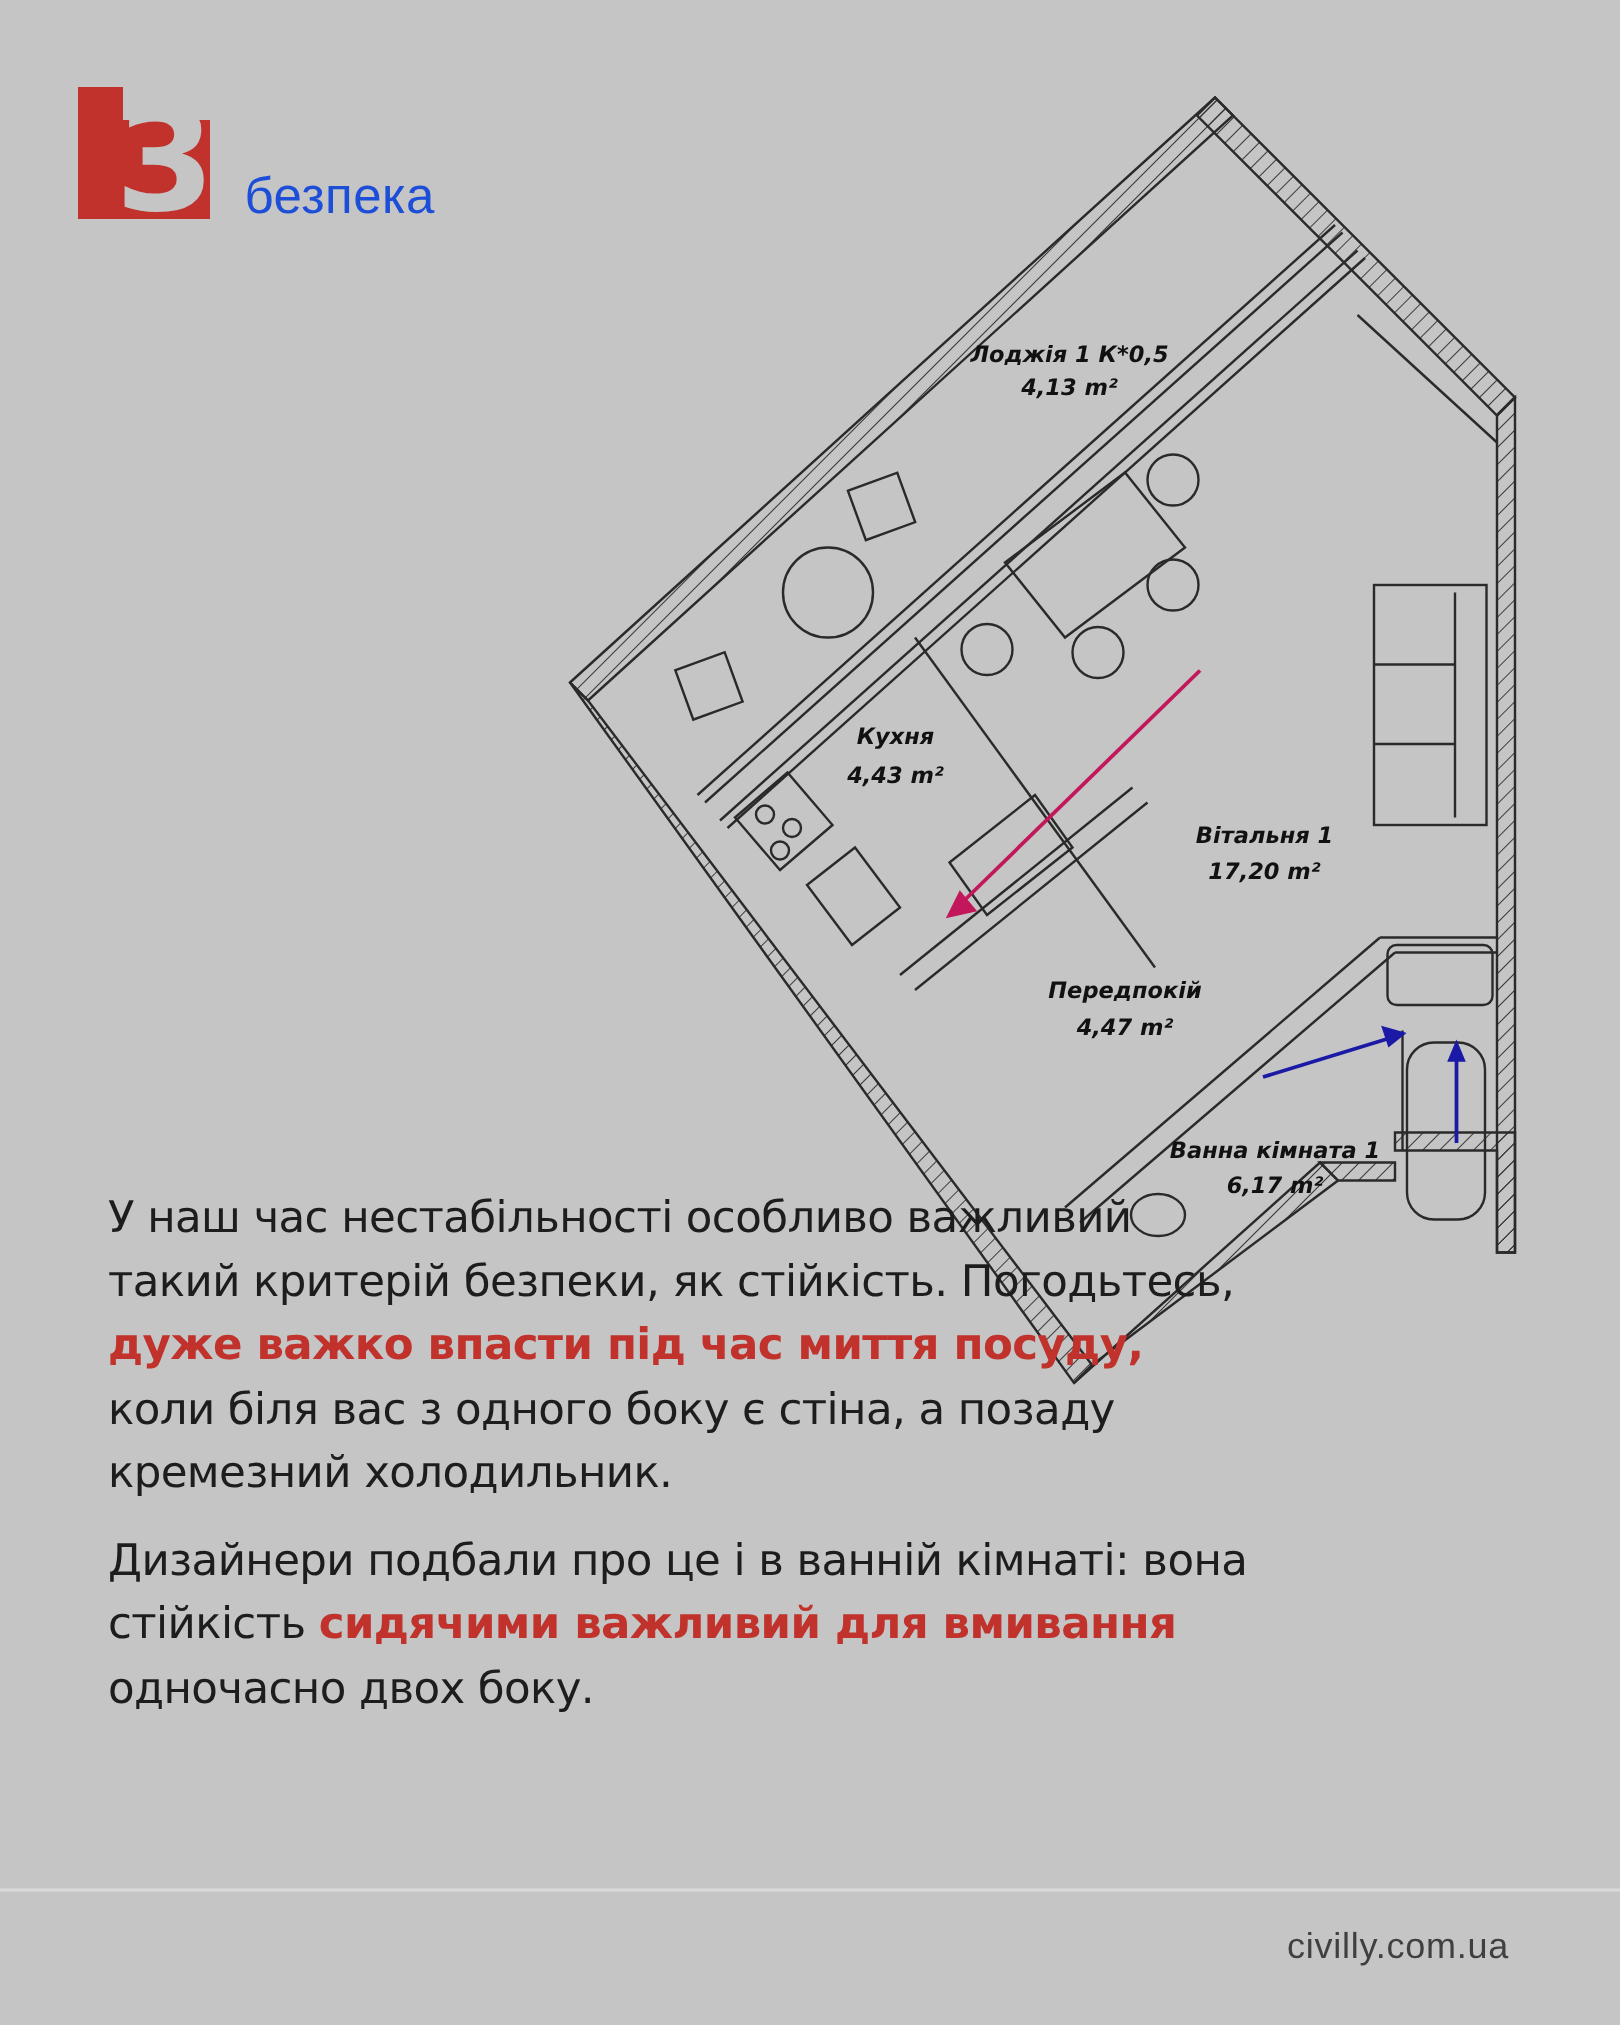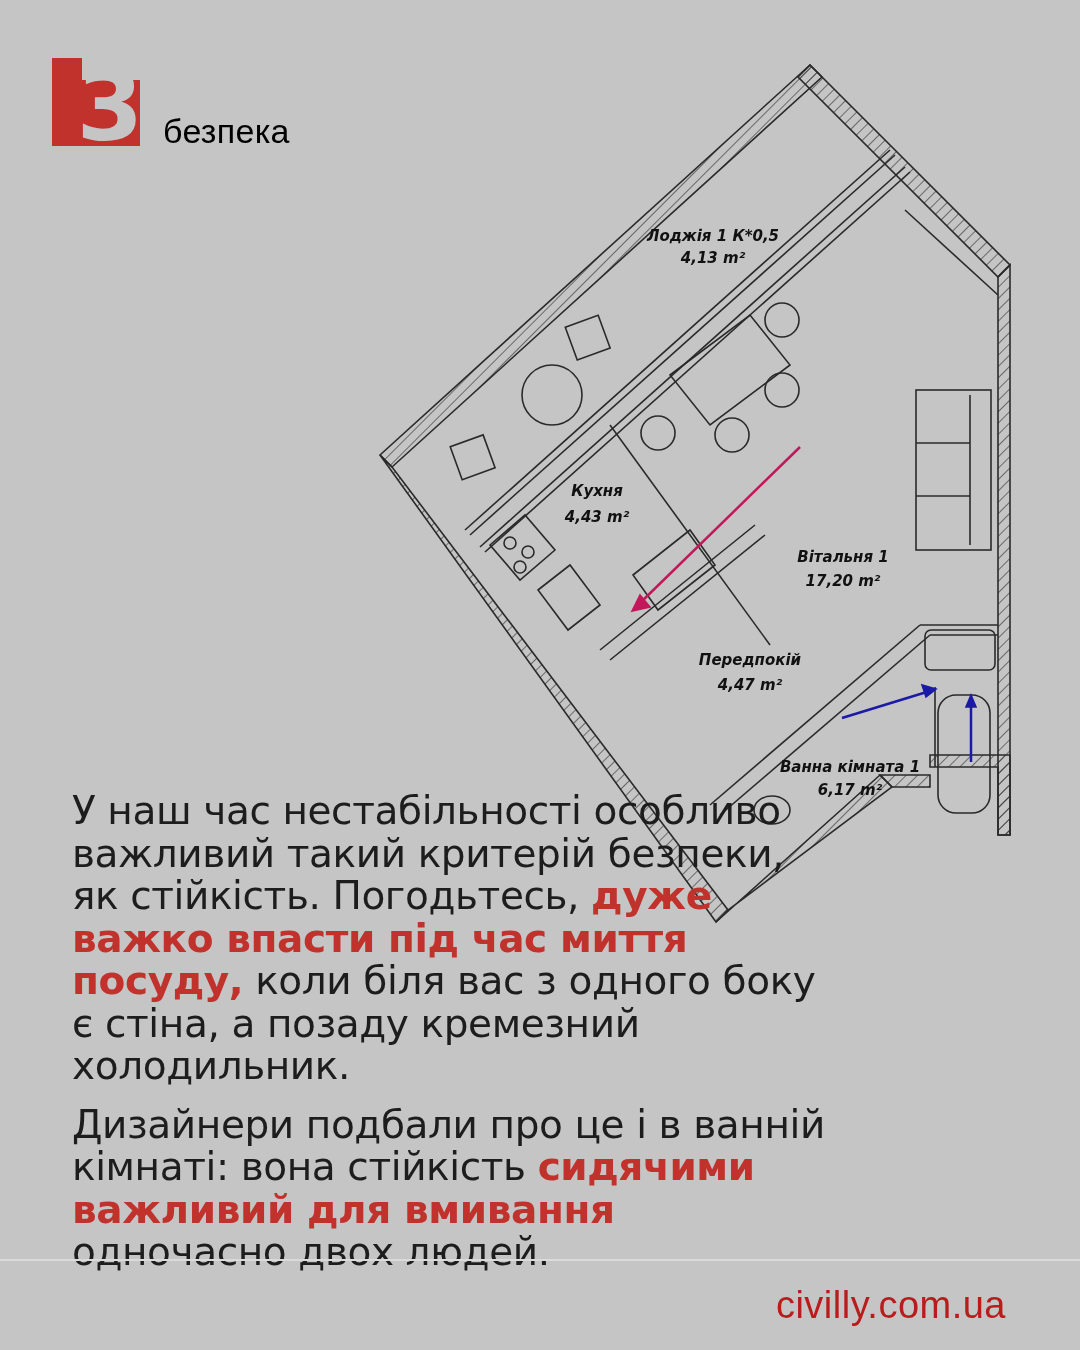--- a/index.html
+++ b/index.html
@@ -8,45 +8,45 @@
       background: #c5c5c5;
       position: relative;
       overflow: hidden;
       font-family: "DejaVu Sans", sans-serif;
       color: #1f1f1f;
     }
     .logo { position: absolute; left: 52px; top: 58px; width: 90px; height: 88px; }
     .section-title {
       position: absolute; left: 163px; top: 112px;
       font-family: "Liberation Sans", sans-serif;
-      font-size: 34px; font-weight: 400; color: #000000;
+      font-size: 34px; font-weight: 400; color: #1d4ed8;
       letter-spacing: 0.3px;
     }
     .plan { position: absolute; left: 370px; top: 55px; width: 660px; height: 870px; font-style: italic; }
     .room-label {
       font-family: "DejaVu Sans", sans-serif; font-size: 15px; fill: #111;
       font-weight: bold;
     }
     .body-text {
       position: absolute; left: 72px; top: 790px; width: 760px;
       font-family: "DejaVu Sans", sans-serif;
-      font-size: 39px; line-height: 42.5px; color: #1d1d1d;
+      font-size: 29px; line-height: 42.5px; color: #1d1d1d;
       letter-spacing: -0.4px;
     }
     .body-text p { margin: 0; }
     .body-text p + p { margin-top: 16px; }
     .hl { color: #c0322b; font-weight: bold; }
     .divider {
       position: absolute; left: 0; top: 1259px; width: 1080px; height: 2px;
       background: #dadada;
     }
     .footer-url {
       position: absolute; right: 74px; top: 1284px;
       font-family: "Liberation Sans", sans-serif;
-      font-size: 38px; color: #b91c1c; letter-spacing: 0.5px;
+      font-size: 24px; color: #404040; letter-spacing: 0.5px;
     }
   </style>
 </head>
 <body>
 
 <div class="logo">
   <svg width="90" height="88" viewBox="0 0 90 88">
     <rect x="0" y="0" width="30" height="88" fill="#c0322b"></rect>
     <rect x="0" y="22" width="88" height="66" fill="#c0322b"></rect>
     <text x="58" y="82" text-anchor="middle" font-family="DejaVu Sans, sans-serif" font-weight="bold" font-size="96" fill="#c5c5c5">3</text>
@@ -148,17 +148,17 @@
       <text class="room-label" x="380" y="610" text-anchor="middle">Передпокій</text>
       <text class="room-label" x="380" y="635" text-anchor="middle">4,47 m²</text>
       <text class="room-label" x="480" y="717" text-anchor="middle">Ванна кімната 1</text>
       <text class="room-label" x="480" y="740" text-anchor="middle">6,17 m²</text>
     </g>
   </svg>
 </div>
 
 <div class="body-text">
   <p><span>У наш час нестабільності особливо важливий такий критерій безпеки, як стійкість. Погодьтесь, </span><span class="hl">дуже важко впасти під час миття посуду,</span><span> коли біля вас з одного боку є стіна, а позаду кремезний холодильник.</span></p>
-  <p><span>Дизайнери подбали про це і в ванній кімнаті: вона стійкість </span><span class="hl">сидячими важливий для вмивання</span><span> одночасно двох людей.</span></p>
+  <p><span>Дизайнери подбали про це і в ванній кімнаті: вона стійкість </span><span class="hl">сидячими важливий для вмивання</span><span> одночасно двох боку.</span></p>
 </div>
 
 <div class="divider"></div>
 <div class="footer-url">civilly.com.ua</div>
 
 </body></html>

